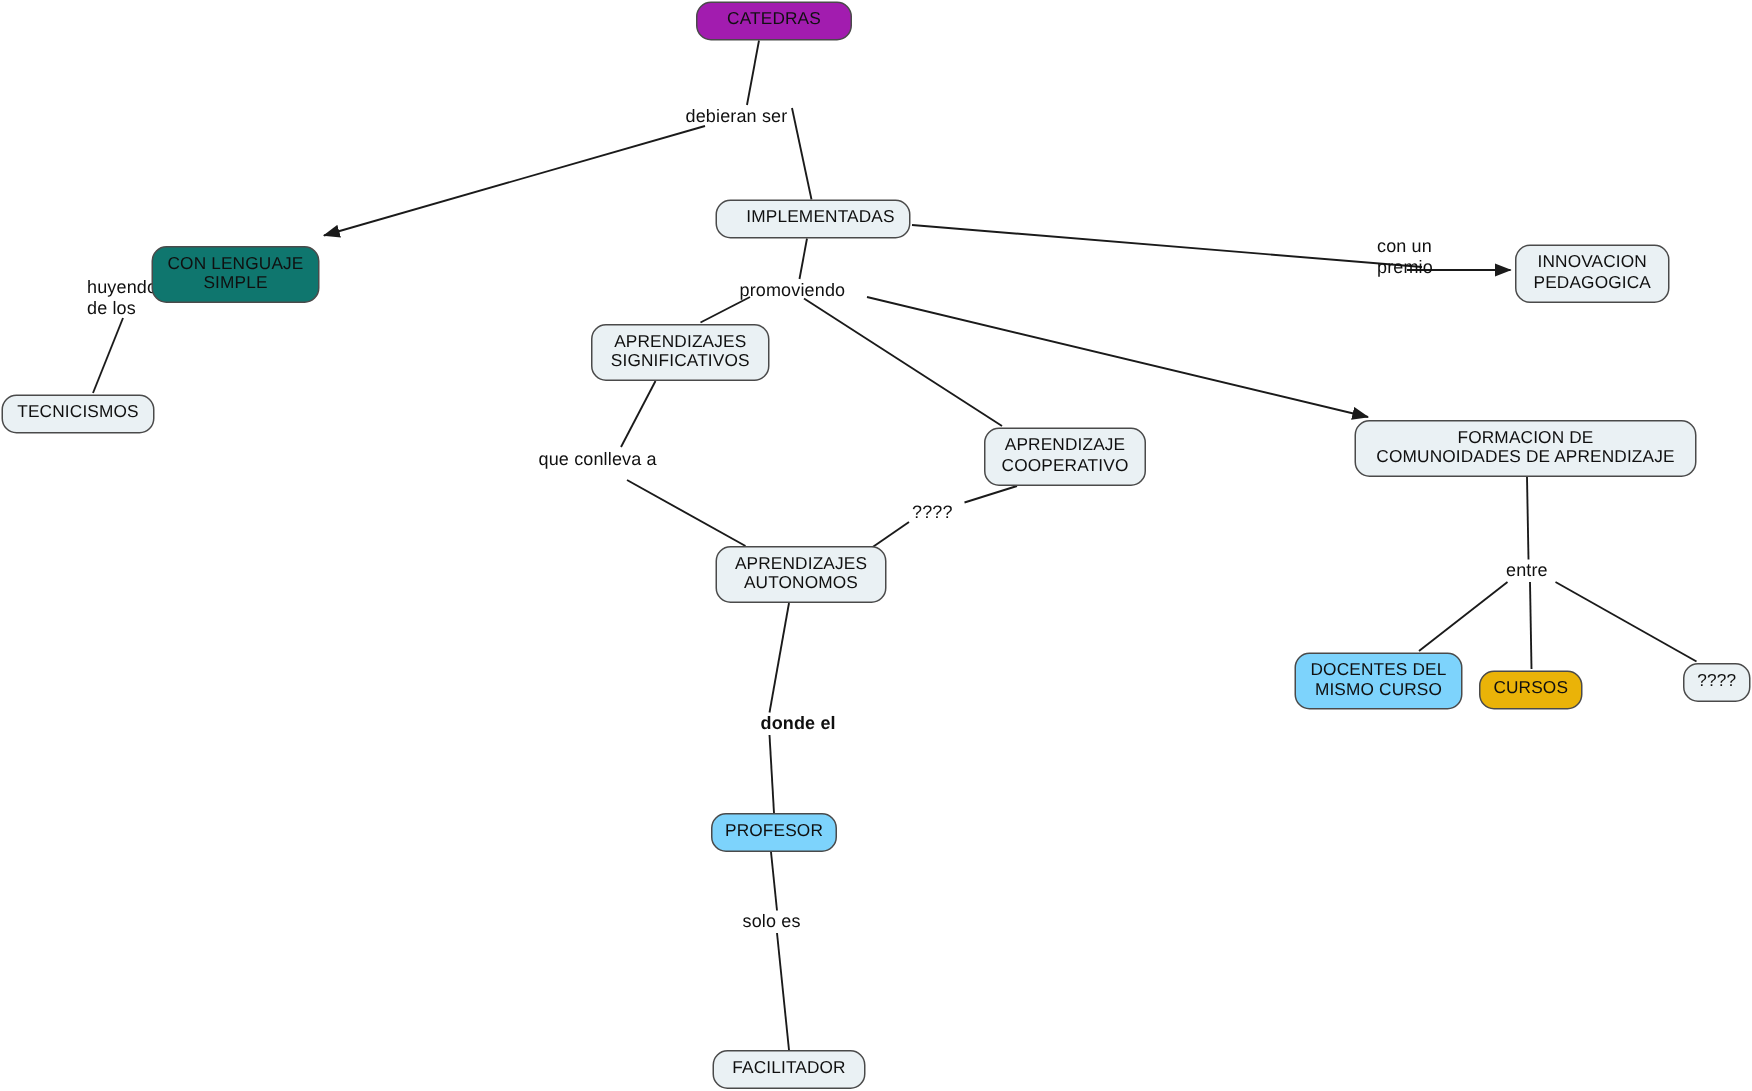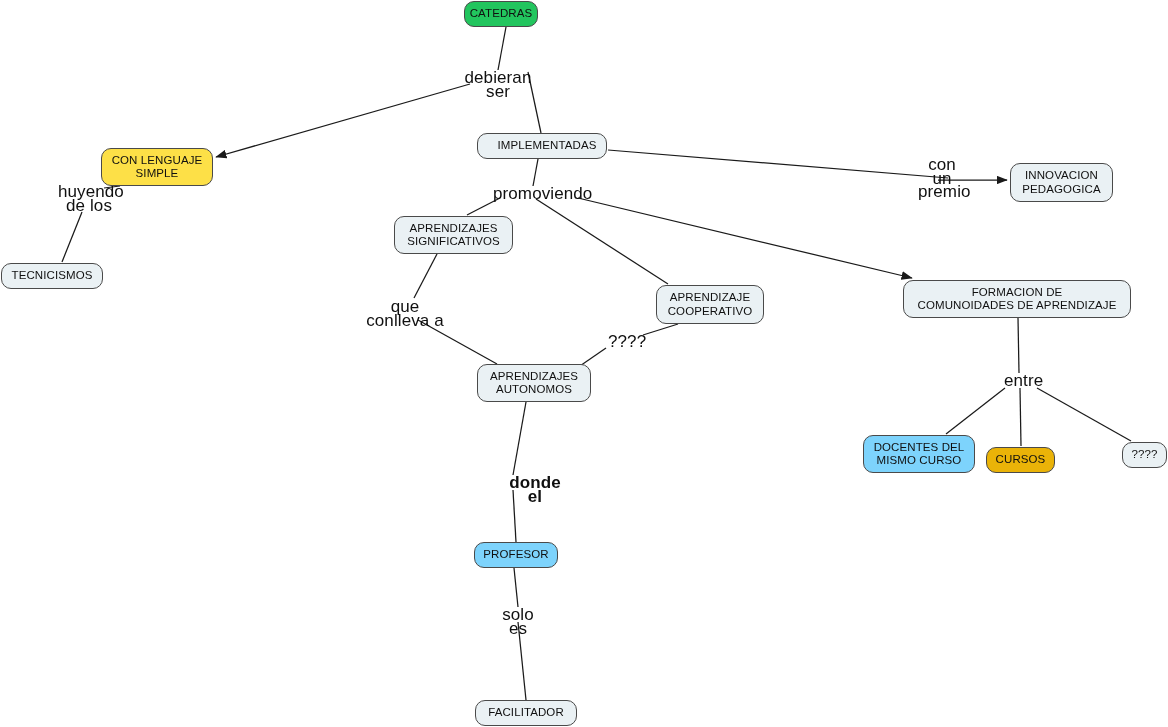--- a/index.html
+++ b/index.html
@@ -40,24 +40,24 @@
     font-size: 11.5px;
     line-height: 13.5px;
     color: #101010;
     letter-spacing: 0.1px;
     white-space: pre-line;
     padding: 2px 6px;
     z-index: 3;
   }
   .linklabel {
     position: absolute;
-    font-size: 17px;
+    font-size: 12px;
     line-height: 13.5px;
     color: #101010;
-    text-align: center;
+    text-align: left;
     white-space: pre-line;
     background: transparent;
     z-index: 2;
     letter-spacing: 0.1px;
   }
 </style>
 </head>
 <body>
 
 <div id="canvas">
@@ -100,22 +100,22 @@
       <div class="linklabel" style="left: 493px; top: 187px; width: 82px;">promoviendo</div>
       <div class="linklabel" style="left: 893px; top: 158px; width: 48px; margin-left: 25px;">con un
 premio</div>
       <div class="linklabel" style="left: 359px; top: 300px; width: 92px;">que conlleva a</div>
       <div class="linklabel" style="left: 608px; top: 335px; width: 30px;">????</div>
       <div class="linklabel" style="left: 1004px; top: 374px; width: 34px;">entre</div>
       <div class="linklabel" style="left: 507px; top: 476px; width: 56px; font-weight: bold;">donde el</div>
       <div class="linklabel" style="left: 495px; top: 608px; width: 46px;">solo es</div>
     </div>
   <div id="node-layer">
-      <div class="node" style="left: 464px; top: 1px; width: 74px; height: 26px; background: #22c55e; border-color: rgb(74, 74, 74);">CATEDRAS</div>
-      <div class="node" style="left: 101px; top: 148px; width: 112px; height: 38px; background: #fde047; border-color: rgb(74, 74, 74);">CON LENGUAJE
+      <div class="node" style="left: 464px; top: 1px; width: 104px; height: 26px; background: #a21caf; border-color: rgb(74, 74, 74);">CATEDRAS</div>
+      <div class="node" style="left: 101px; top: 164px; width: 112px; height: 38px; background: #0f766e; border-color: rgb(74, 74, 74);">CON LENGUAJE
 SIMPLE</div>
       <div class="node" style="left: 1px; top: 263px; width: 102px; height: 26px; background: rgb(234, 241, 244); border-color: rgb(74, 74, 74);">TECNICISMOS</div>
       <div class="node" style="left: 477px; top: 133px; width: 130px; height: 26px; background: rgb(234, 241, 244); border-color: rgb(74, 74, 74); padding-left: 16px;">IMPLEMENTADAS</div>
       <div class="node" style="left: 1010px; top: 163px; width: 103px; height: 39px; background: rgb(234, 241, 244); border-color: rgb(74, 74, 74);">INNOVACION
 PEDAGOGICA</div>
       <div class="node" style="left: 394px; top: 216px; width: 119px; height: 38px; background: rgb(234, 241, 244); border-color: rgb(74, 74, 74);">APRENDIZAJES
 SIGNIFICATIVOS</div>
       <div class="node" style="left: 656px; top: 285px; width: 108px; height: 39px; background: rgb(234, 241, 244); border-color: rgb(74, 74, 74);">APRENDIZAJE
 COOPERATIVO</div>
       <div class="node" style="left: 903px; top: 280px; width: 228px; height: 38px; background: rgb(234, 241, 244); border-color: rgb(74, 74, 74);">FORMACION DE

